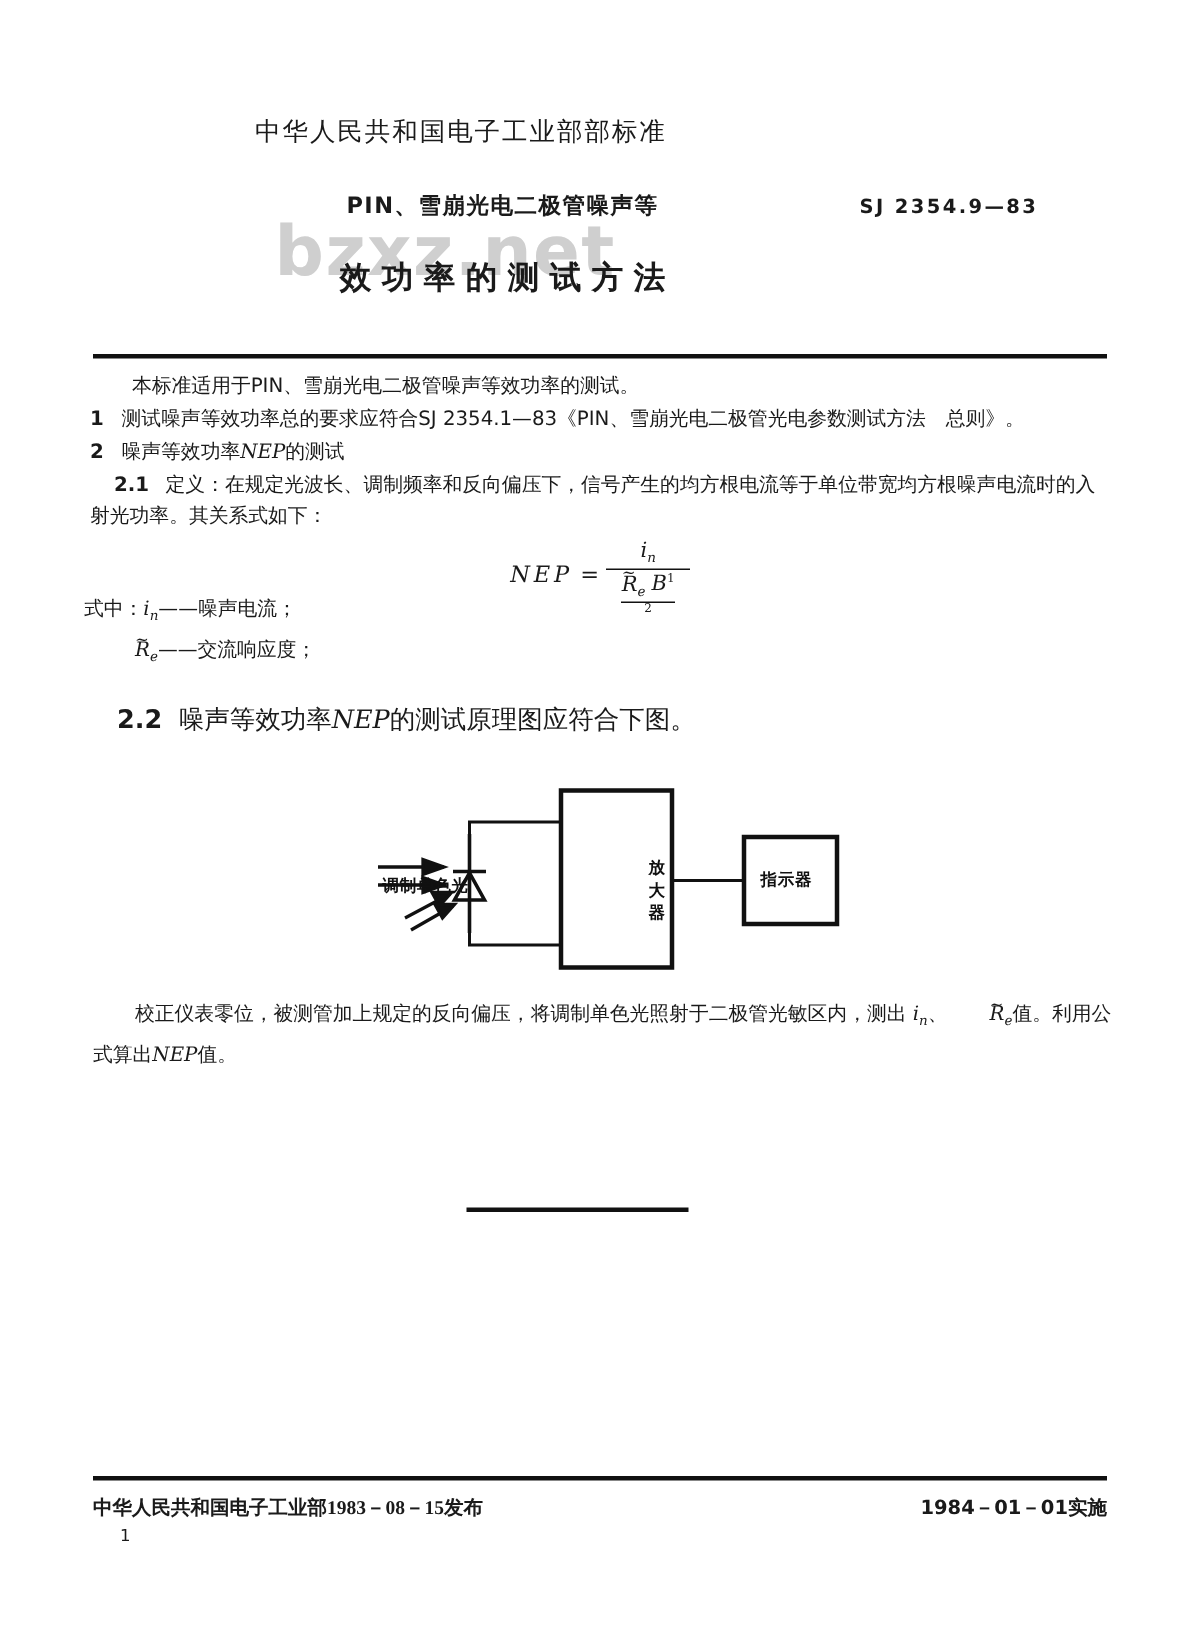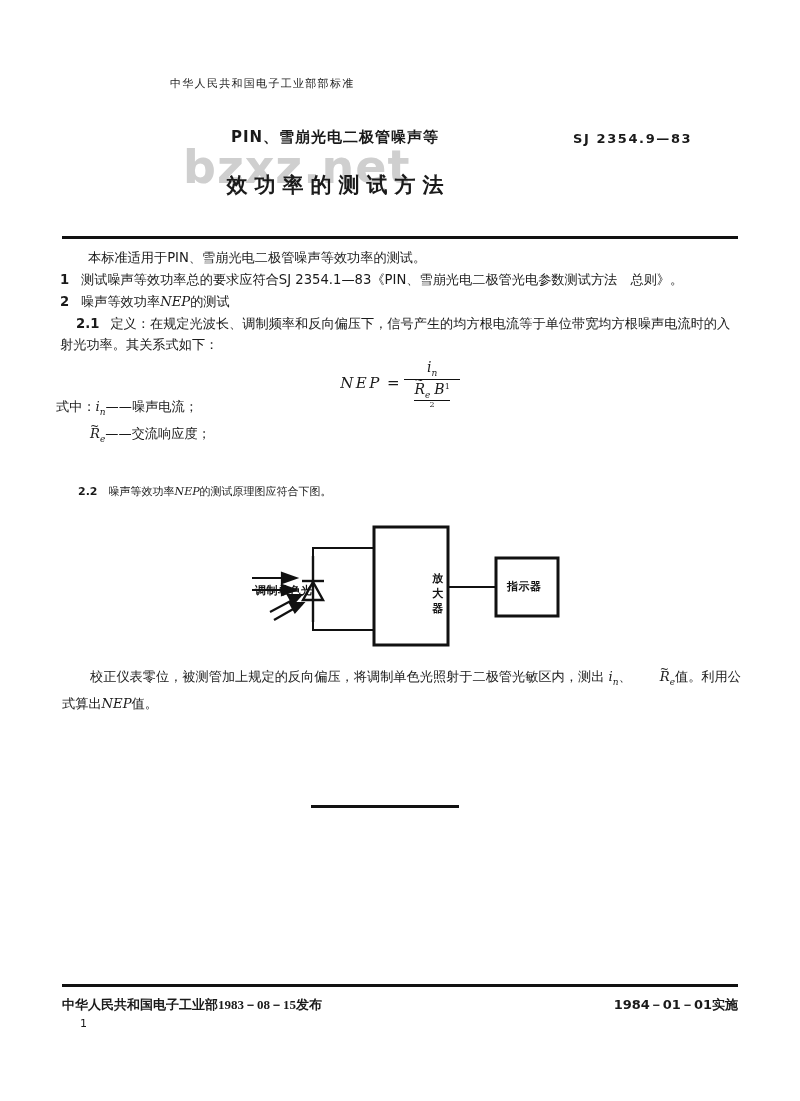--- a/index.html
+++ b/index.html
@@ -34,21 +34,21 @@
     z-index: 1;
     user-select: none;
     white-space: nowrap;
   }
 
   
   .dept-line {
     position: absolute;
     left: 170px;
     top: 76px;
-    font-size: 11px;
+    font-size: 17px;
     letter-spacing: 1.3px;
     z-index: 3;
     white-space: nowrap;
   }
 
   .title-block {
     position: absolute;
     left: 125px;
     top: 130px;
     width: 420px;
@@ -207,23 +207,23 @@
     line-height: 22px;
   }
   .def-row { white-space: nowrap; }
   .def-row .pad1 { display: inline-block; width: 34px; }
   .def-row .pad2 { display: inline-block; width: 46px; }
 
   
   .sec22 {
     position: absolute;
     left: 62px;
-    top: 484px;
-    z-index: 3;
-    font-size: 11px;
+    top: 468px;
+    z-index: 3;
+    font-size: 17px;
     white-space: nowrap;
   }
 
   
   .diagram {
     position: absolute;
     left: 0;
     top: 0;
     width: 800px;
     height: 1101px;

